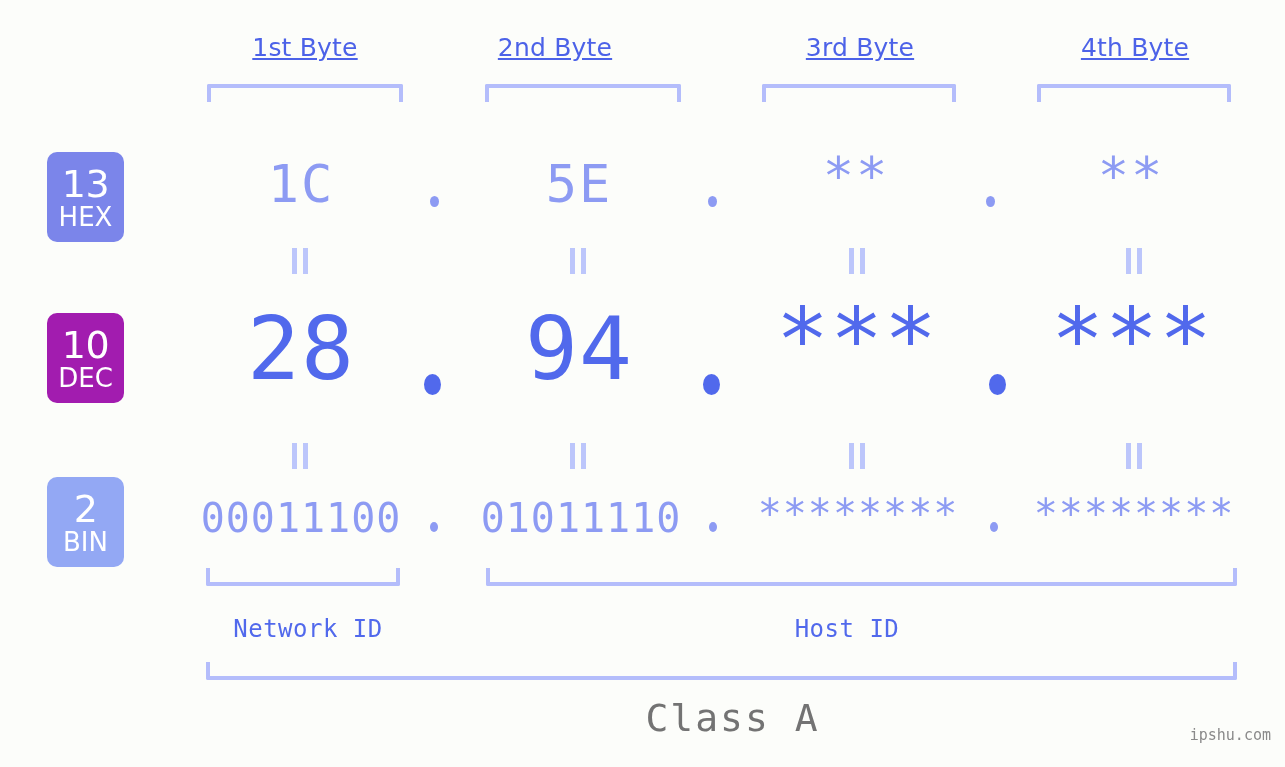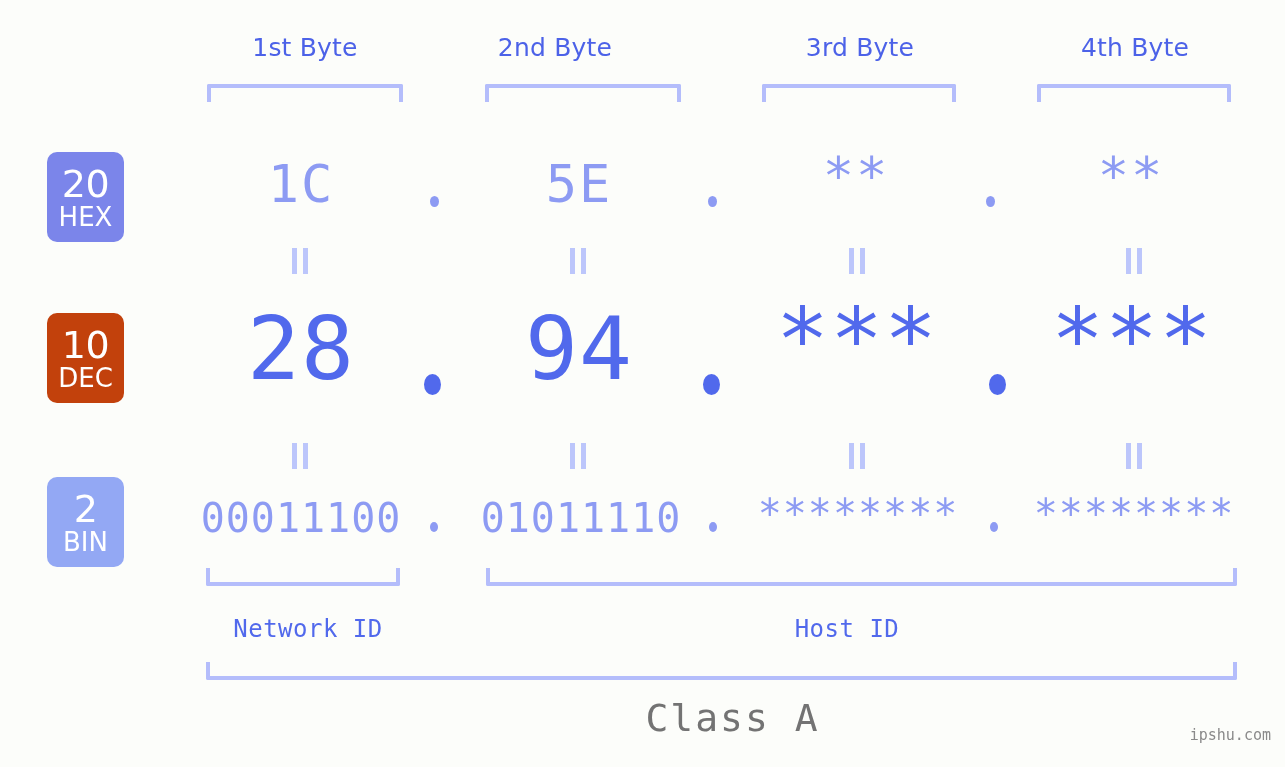--- a/index.html
+++ b/index.html
@@ -24,20 +24,21 @@
   
   .byte-header {
     position: absolute;
     top: 33px;
     text-align: center;
     font-family: "DejaVu Sans", sans-serif;
     font-size: 25px;
     color: #4c62e8;
     letter-spacing: 0.2px;
     white-space: nowrap;
+    text-decoration: underline;
   }
 
   
   .bracket-down {
     position: absolute;
     height: 18px;
     border-top: 4px solid #b4bdfb;
     border-left: 4px solid #b4bdfb;
     border-right: 4px solid #b4bdfb;
     border-top-left-radius: 2px;
@@ -177,24 +178,24 @@
   <div class="byte-header" style="left:455px; width:200px;">2nd Byte</div>
   <div class="byte-header" style="left:760px; width:200px;">3rd Byte</div>
   <div class="byte-header" style="left:1035px; width:200px;">4th Byte</div>
 
   <div class="bracket-down" style="left:207px; top:84px; width:196px;"></div>
   <div class="bracket-down" style="left:485px; top:84px; width:196px;"></div>
   <div class="bracket-down" style="left:762px; top:84px; width:194px;"></div>
   <div class="bracket-down" style="left:1037px; top:84px; width:194px;"></div>
 
   <div class="badge" style="top:152px; background:#7b85ea;">
-    <span class="num">20</span>
+    <span class="num">13</span>
     <span class="name">HEX</span>
   </div>
-  <div class="badge" style="top:313px; background:#c2410c;">
+  <div class="badge" style="top:313px; background:#a21caf;">
     <span class="num">10</span>
     <span class="name">DEC</span>
   </div>
   <div class="badge" style="top:477px; background:#93a8f4;">
     <span class="num">2</span>
     <span class="name">BIN</span>
   </div>
 
   <div class="cell cell-hex" style="left:205px; top:158px; width:192px;">1C</div>
   <div class="dot dot-hex" style="left:430px; top:196px;"></div>

